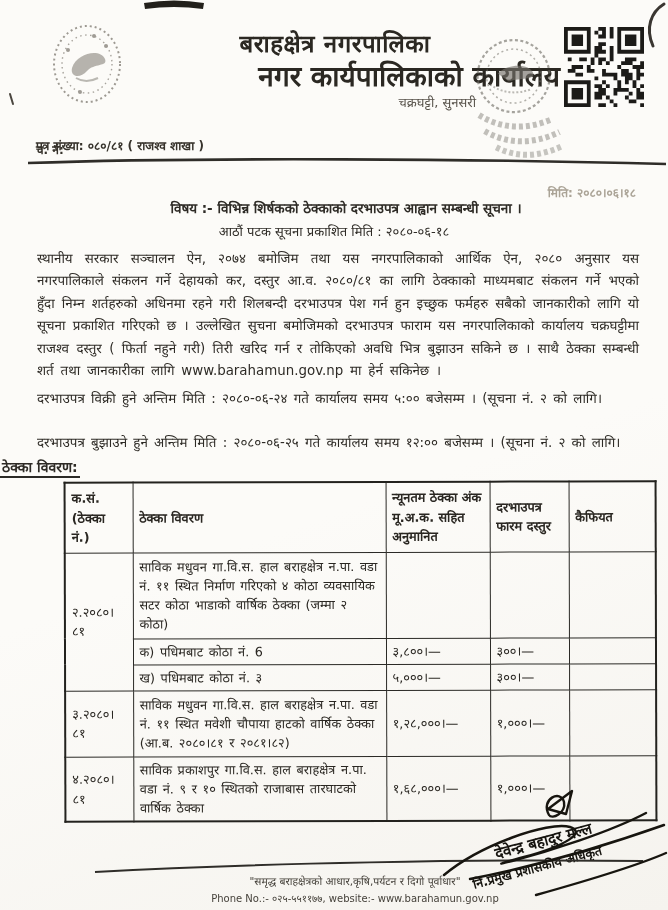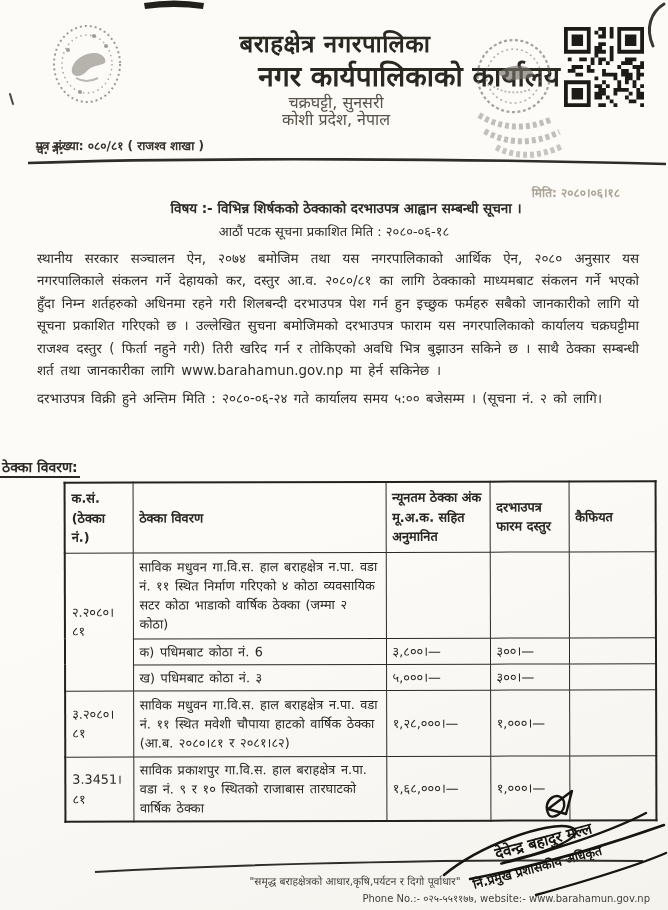--- a/index.html
+++ b/index.html
@@ -2,27 +2,27 @@
 <html><head>
 <meta charset="utf-8">
 <style>
   html,body{margin:0;padding:0;}
   .page{position:relative;width:668px;height:910px;margin:0 auto;overflow:hidden;
         background:linear-gradient(160deg,#fcfbf8 55%,#f5f3ee);
         font-family:"DejaVu Sans",sans-serif;color:#2e2b26;}
   .abs{position:absolute;}
   .t1{left:150px;top:26px;width:370px;text-align:center;font-size:24px;font-weight:600;letter-spacing:.5px;color:#2b2822;}
   .t2{left:110px;top:56px;width:450px;text-align:right;font-size:28px;font-weight:600;color:#2b2822;}
-  .addr{left:186px;top:94px;width:300px;text-align:center;font-size:16px;color:#57524a;line-height:17px;}
+  .addr{left:176px;top:94px;width:300px;text-align:right;font-size:13px;color:#57524a;line-height:17px;}
   .logo{left:50px;top:22px;width:74px;height:88px;opacity:.85;}
   .stamp{left:448px;top:36px;width:152px;height:128px;transform:rotate(9deg);opacity:.8;}
   .qr{left:564px;top:27px;width:80px;height:80px;}
   .letterno{left:36px;top:117px;font-size:12px;font-weight:600;color:#36322b;margin-top:20px;}
   .chalani{left:36px;top:141px;font-size:12px;font-weight:600;color:#36322b;}
-  .dateline{right:48px;top:184px;font-size:12px;color:#aaa396;font-weight:600;}
+  .dateline{right:32px;top:184px;font-size:12px;color:#aaa396;font-weight:600;}
   .subj1{left:12px;top:199px;width:668px;text-align:center;font-size:13.5px;font-weight:600;}
   .subj2{left:0;top:222px;width:668px;text-align:center;font-size:13px;font-weight:500;}
   .para{left:37px;top:248px;width:602px;font-size:13.4px;line-height:22.4px;text-align:justify;word-spacing:2.5px;}
   .dl1{left:37px;top:388px;width:608px;font-size:13.4px;line-height:22px;text-align:justify;word-spacing:2px;}
   .dl2{left:37px;top:432px;width:608px;font-size:13.4px;line-height:22px;text-align:justify;word-spacing:2px;}
   .tbltitle{left:0;top:457px;width:668px;text-align:left;font-size:14px;font-weight:700;}
   .tbltitle span{border-bottom:2px solid #2b2a26;padding:0 2px 1px;}
   table.tender{position:absolute;left:64px;top:481px;width:591px;border-collapse:collapse;table-layout:fixed;
         font-size:12.8px;line-height:1.5;color:#2a2722;transform:rotate(-0.15deg);}
   table.tender th,table.tender td{border:1.6px solid #2b2a26;padding:3px 6px;vertical-align:middle;
@@ -30,21 +30,21 @@
   table.tender th{font-weight:600;}
   table.tender{border:2.2px solid #23221e;}
   td.sn{vertical-align:middle;padding-left:5px;}
   td.desc{word-spacing:1.5px;}
   td.amt{padding-left:8px;white-space:nowrap;}
   .signame{left:495px;top:843px;width:190px;font-size:15px;font-weight:700;color:#16140f;
         transform:rotate(-15deg);transform-origin:left center;white-space:nowrap;}
   .sigtitle{left:473px;top:876px;width:220px;font-size:12.5px;font-weight:700;color:#16140f;
         transform:rotate(-15deg);transform-origin:left center;white-space:nowrap;}
   .slogan{left:60px;top:874px;width:590px;text-align:center;font-size:10.5px;color:#45413a;}
-  .contact{left:60px;top:891px;width:590px;text-align:right;font-size:10px;color:#45413a;}
+  .contact{left:60px;top:891px;width:590px;text-align:center;font-size:10px;color:#45413a;}
   .sigsvg{left:428px;top:775px;width:240px;height:135px;z-index:6;}
   .artifacts{left:0;top:0;width:668px;height:910px;z-index:5;pointer-events:none;}
 </style>
 </head>
 <body>
 
 <div class="page">
 
   <div class="abs logo">
     <svg width="74" height="88" viewBox="0 0 74 88">
@@ -56,21 +56,20 @@
         <circle cx="56" cy="24" r="2" fill="#8f8b83"></circle>
       <circle cx="44" cy="14" r="2" fill="#8f8b83"></circle>
         <circle cx="30" cy="70" r="2" fill="#8f8b83"></circle>
     </svg>
   </div>
 
   <div class="abs t1">बराहक्षेत्र नगरपालिका</div>
   <div class="abs t2">नगर कार्यपालिकाको कार्यालय</div>
   <div class="abs addr">
     <div>चक्रघट्टी, सुनसरी</div>
-    <div>कोशी प्रदेश, नेपाल</div>
   </div>
 
   <div class="abs stamp">
     <svg width="152" height="128" viewBox="0 0 152 128">
       <g stroke="#76736b" fill="none">
         <circle cx="62" cy="42" r="36" stroke-width="2.2" stroke-dasharray="3 2.5" opacity=".8"></circle>
         <circle cx="62" cy="42" r="27" stroke-width="1.5" stroke-dasharray="2 3" opacity=".7"></circle>
         <path d="M46,42 C54,30 76,27 81,36 C84,43 66,43 58,48 Z" fill="#74716a" stroke="none" opacity=".8"></path>
         <path d="M40,54 q20,10 42,-2" stroke-width="2" stroke-dasharray="2 2" opacity=".6"></path>
         <path d="M34,86 Q70,101 106,79" stroke-width="6" stroke-dasharray="4 3" opacity=".55"></path>
@@ -86,20 +85,21 @@
 
   <div class="abs letterno">पत्र संख्या: ०८०/८१  ( राजश्व शाखा )</div>
   <div class="abs chalani">च. नं:</div>
   <div class="abs dateline">मिति: २०८०।०६।१८</div>
 
   <div class="abs subj1">विषय :- विभिन्न शिर्षकको ठेक्काको दरभाउपत्र आह्वान सम्बन्धी सूचना ।</div>
   <div class="abs subj2">आठौं पटक सूचना प्रकाशित मिति : २०८०-०६-१८</div>
 
   <div class="abs para">स्थानीय सरकार सञ्चालन ऐन, २०७४ बमोजिम तथा यस नगरपालिकाको आर्थिक ऐन, २०८० अनुसार यस नगरपालिकाले संकलन गर्ने देहायको कर, दस्तुर आ.व. २०८०/८१ का लागि ठेक्काको माध्यमबाट संकलन गर्ने भएको हुँदा निम्न शर्तहरुको अधिनमा रहने गरी शिलबन्दी दरभाउपत्र पेश गर्न हुन इच्छुक फर्महरु सबैको जानकारीको लागि यो सूचना प्रकाशित गरिएको छ ।  उल्लेखित सुचना बमोजिमको दरभाउपत्र फाराम यस नगरपालिकाको कार्यालय चक्रघट्टीमा राजश्व दस्तुर ( फिर्ता नहुने गरी) तिरी खरिद गर्न र तोकिएको अवधि भित्र बुझाउन सकिने छ ।  साथै ठेक्का सम्बन्धी शर्त तथा जानकारीका लागि www.barahamun.gov.np मा हेर्न सकिनेछ ।</div>
   <div class="abs dl1">दरभाउपत्र विक्री हुने अन्तिम मिति : २०८०-०६-२४ गते कार्यालय समय ५:०० बजेसम्म ।  (सूचना नं. २ को लागि।</div>
+  <div class="abs dl2">दरभाउपत्र बुझाउने हुने अन्तिम मिति : २०८०-०६-२५ गते कार्यालय समय १२:०० बजेसम्म ।  (सूचना नं. २ को लागि।</div>
 
   <div class="abs tbltitle"><span>ठेक्का विवरण:</span></div>
 
   <table class="tender">
     <colgroup>
         <col style="width:68px">
         <col style="width:253px">
         <col style="width:104px">
         <col style="width:79px">
         <col style="width:87px">
@@ -132,21 +132,21 @@
       <td></td>
     </tr>
     <tr style="height:66px">
       <td class="sn">३.२०८०। ८१</td>
       <td class="desc">साविक मधुवन गा.वि.स. हाल बराहक्षेत्र न.पा. वडा नं. ११ स्थित मवेशी चौपाया हाटको वार्षिक ठेक्का (आ.ब. २०८०।८१ र २०८१।८२)</td>
       <td class="amt">१,२८,०००।—</td>
       <td class="amt">१,०००।—</td>
       <td></td>
     </tr>
     <tr style="height:52px">
-      <td class="sn">3.3451। ८१</td>
+      <td class="sn">४.२०८०। ८१</td>
       <td class="desc">साविक प्रकाशपुर गा.वि.स. हाल बराहक्षेत्र न.पा. वडा नं. ९ र १० स्थितको राजाबास तारघाटको वार्षिक ठेक्का</td>
       <td class="amt">१,६८,०००।—</td>
       <td class="amt">१,०००।—</td>
       <td></td>
     </tr>
   </tbody>
     </table>
 
   <div class="abs sigsvg">
     <svg width="240" height="135" viewBox="0 0 240 135">

